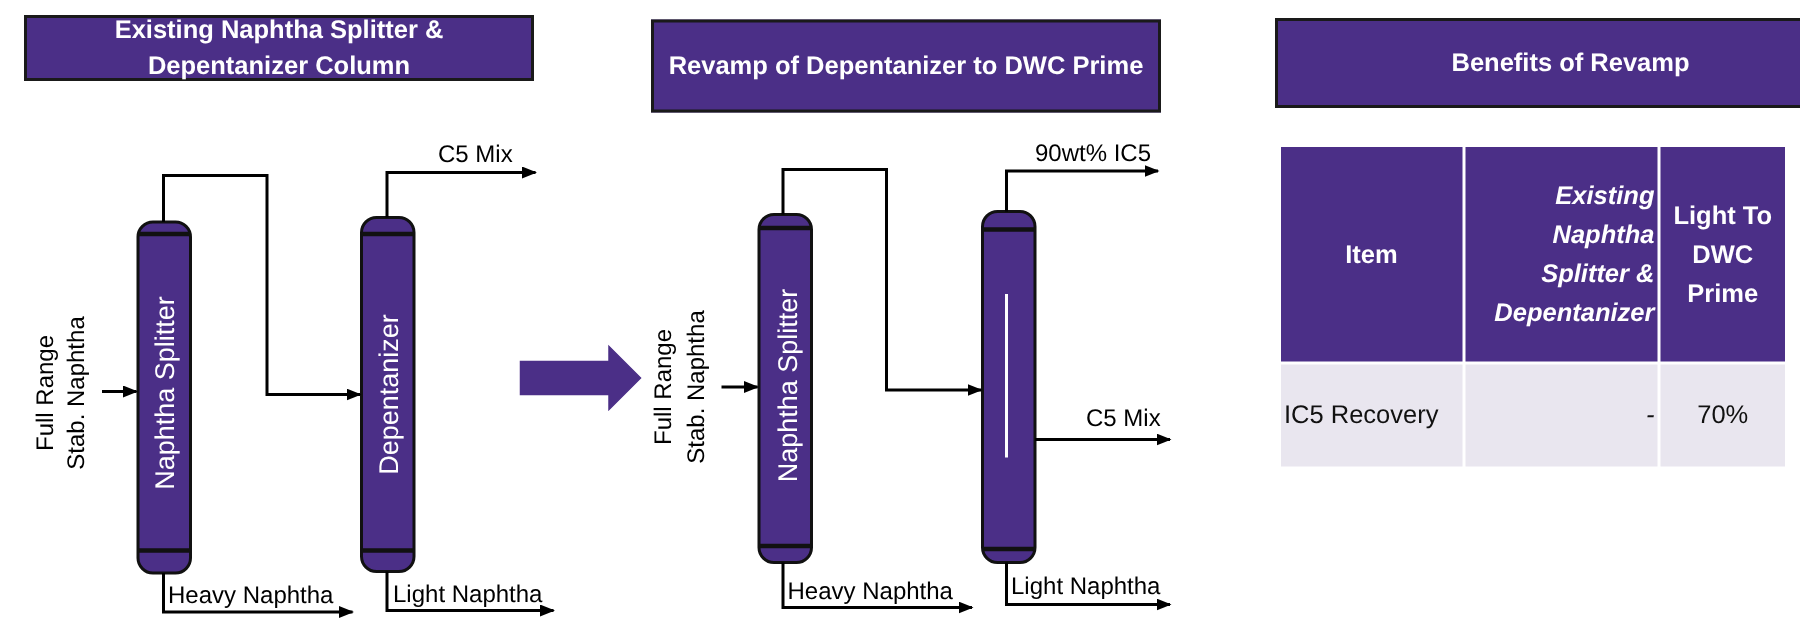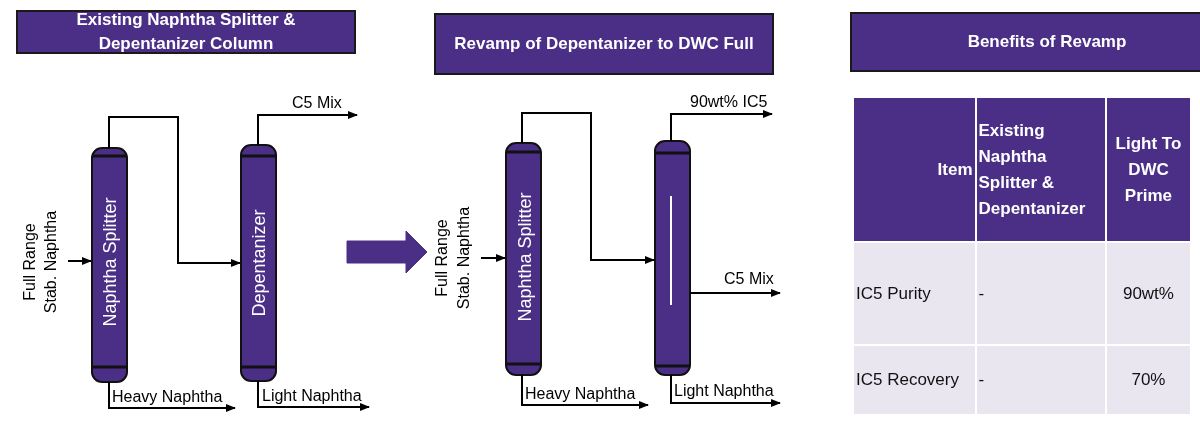--- a/index.html
+++ b/index.html
@@ -7,28 +7,28 @@
   .title-box {
     position: absolute; background: #4b2f87; border: 2px solid #1a1a1a; color: #ffffff;
     font-weight: bold; font-size: 17px; text-align: center; display: flex; align-items: center; justify-content: center;
     line-height: 24px; box-sizing: border-box; padding: 0 8px;
   }
   svg text { font-family: "Liberation Sans", sans-serif; }
   .tbl { position: absolute; left: 852px; top: 96px; width: 340px; border-collapse: separate; border-spacing: 2px; }
   .tbl th { background: #4b2f87; color: #fff; font-weight: bold; font-size: 17px; line-height: 26px; padding: 0 2px; }
   .tbl td { background: #e9e6ef; color: #111; font-size: 17px; padding: 0 2px; }
   .tbl .c1 { text-align: left; width: 118px; }
-  .tbl .c2 { text-align: left; width: 125px; }
+  .tbl .c2 { text-align: right; width: 125px; font-style: italic; }
   .tbl .c3 { text-align: center; width: 80px; }
 </style>
 </head>
 <body>
 
 <div class="title-box" style="left:16px;top:10px;width:340px;height:44px;">Existing Naphtha Splitter &amp; Depentanizer Column</div>
-<div class="title-box" style="left:434px;top:13px;width:340px;height:62px;">Revamp of Depentanizer to DWC Full</div>
+<div class="title-box" style="left:434px;top:13px;width:340px;height:62px;">Revamp of Depentanizer to DWC Prime</div>
 <div class="title-box" style="left:850px;top:12px;width:394px;height:60px;">Benefits of Revamp</div>
 
 <svg width="840" height="428" style="position:absolute;left:0;top:0;">
   <defs>
     <marker id="ah" markerWidth="10" markerHeight="8" refX="9" refY="4" orient="auto" markerUnits="userSpaceOnUse">
       <path d="M0,0 L10,4 L0,8 Z" fill="#000"></path>
     </marker>
   </defs>
 
   <g>
@@ -84,28 +84,23 @@
   <text transform="translate(469,258) rotate(-90)" text-anchor="middle" font-size="16" fill="#000">Stab. Naphtha</text>
   <text x="690" y="107" font-size="16" fill="#000">90wt% IC5</text>
   <text x="724" y="284" font-size="16" fill="#000">C5 Mix</text>
   <text x="525" y="399" font-size="16" fill="#000">Heavy Naphtha</text>
   <text x="674" y="396" font-size="16" fill="#000">Light Naphtha</text>
 </svg>
 
 <table class="tbl">
   <tbody>
       <tr style="height:143px;">
-    <th class="c1" style="text-align:right;margin-top:25px;">Item</th>
+    <th class="c1" style="text-align:center;margin-top:25px;">Item</th>
     <th class="c2">Existing Naphtha Splitter &amp; Depentanizer</th>
     <th class="c3">Light To DWC Prime</th>
-  </tr>
-  <tr style="height:101px;">
-    <td class="c1">IC5 Purity</td>
-    <td class="c2">-</td>
-    <td class="c3">90wt%</td>
   </tr>
   <tr style="height:68px;">
     <td class="c1">IC5 Recovery</td>
     <td class="c2">-</td>
     <td class="c3">70%</td>
   </tr>
 </tbody>
   </table>
 
 </body></html>

